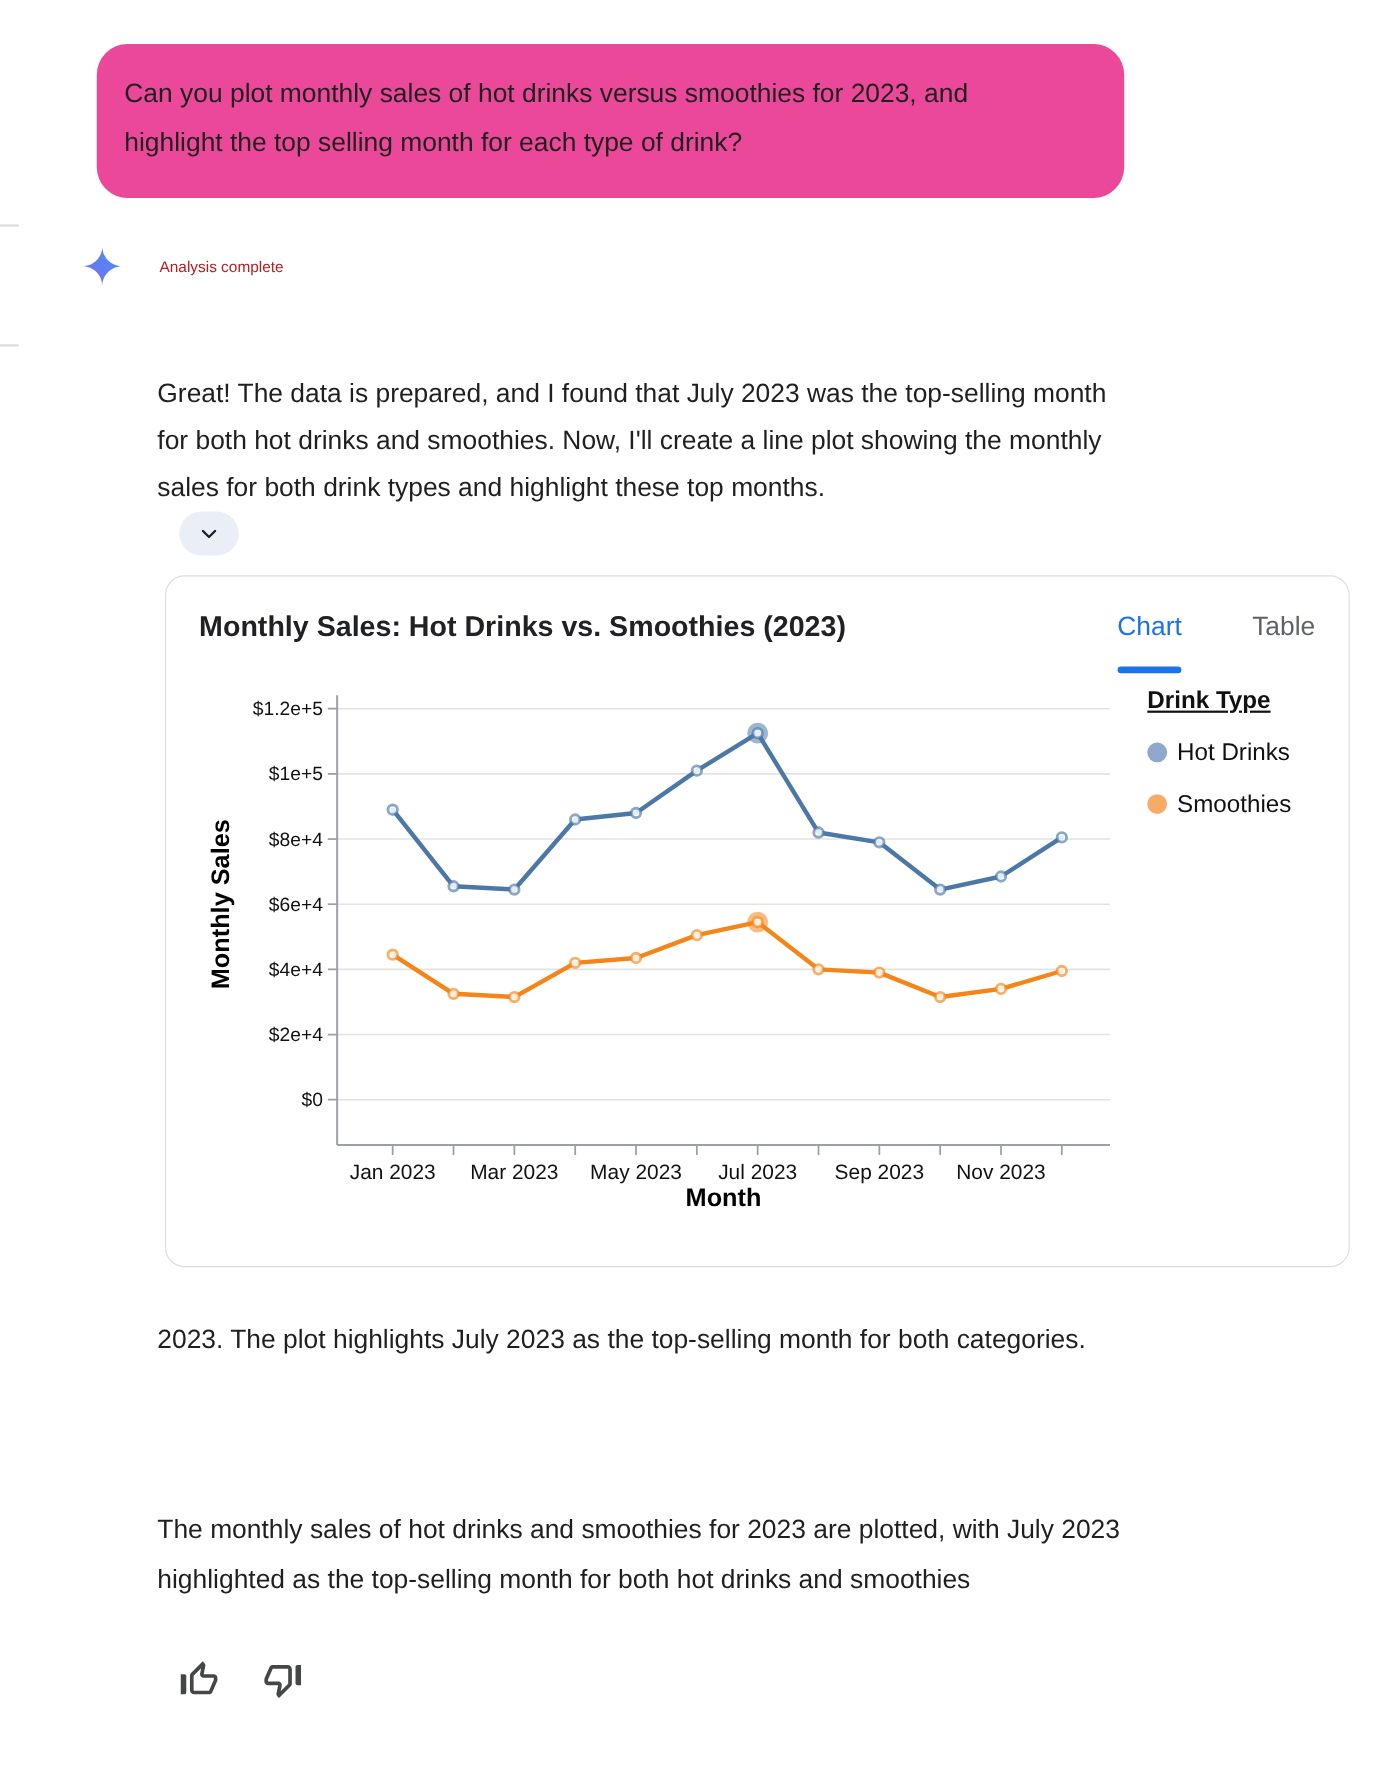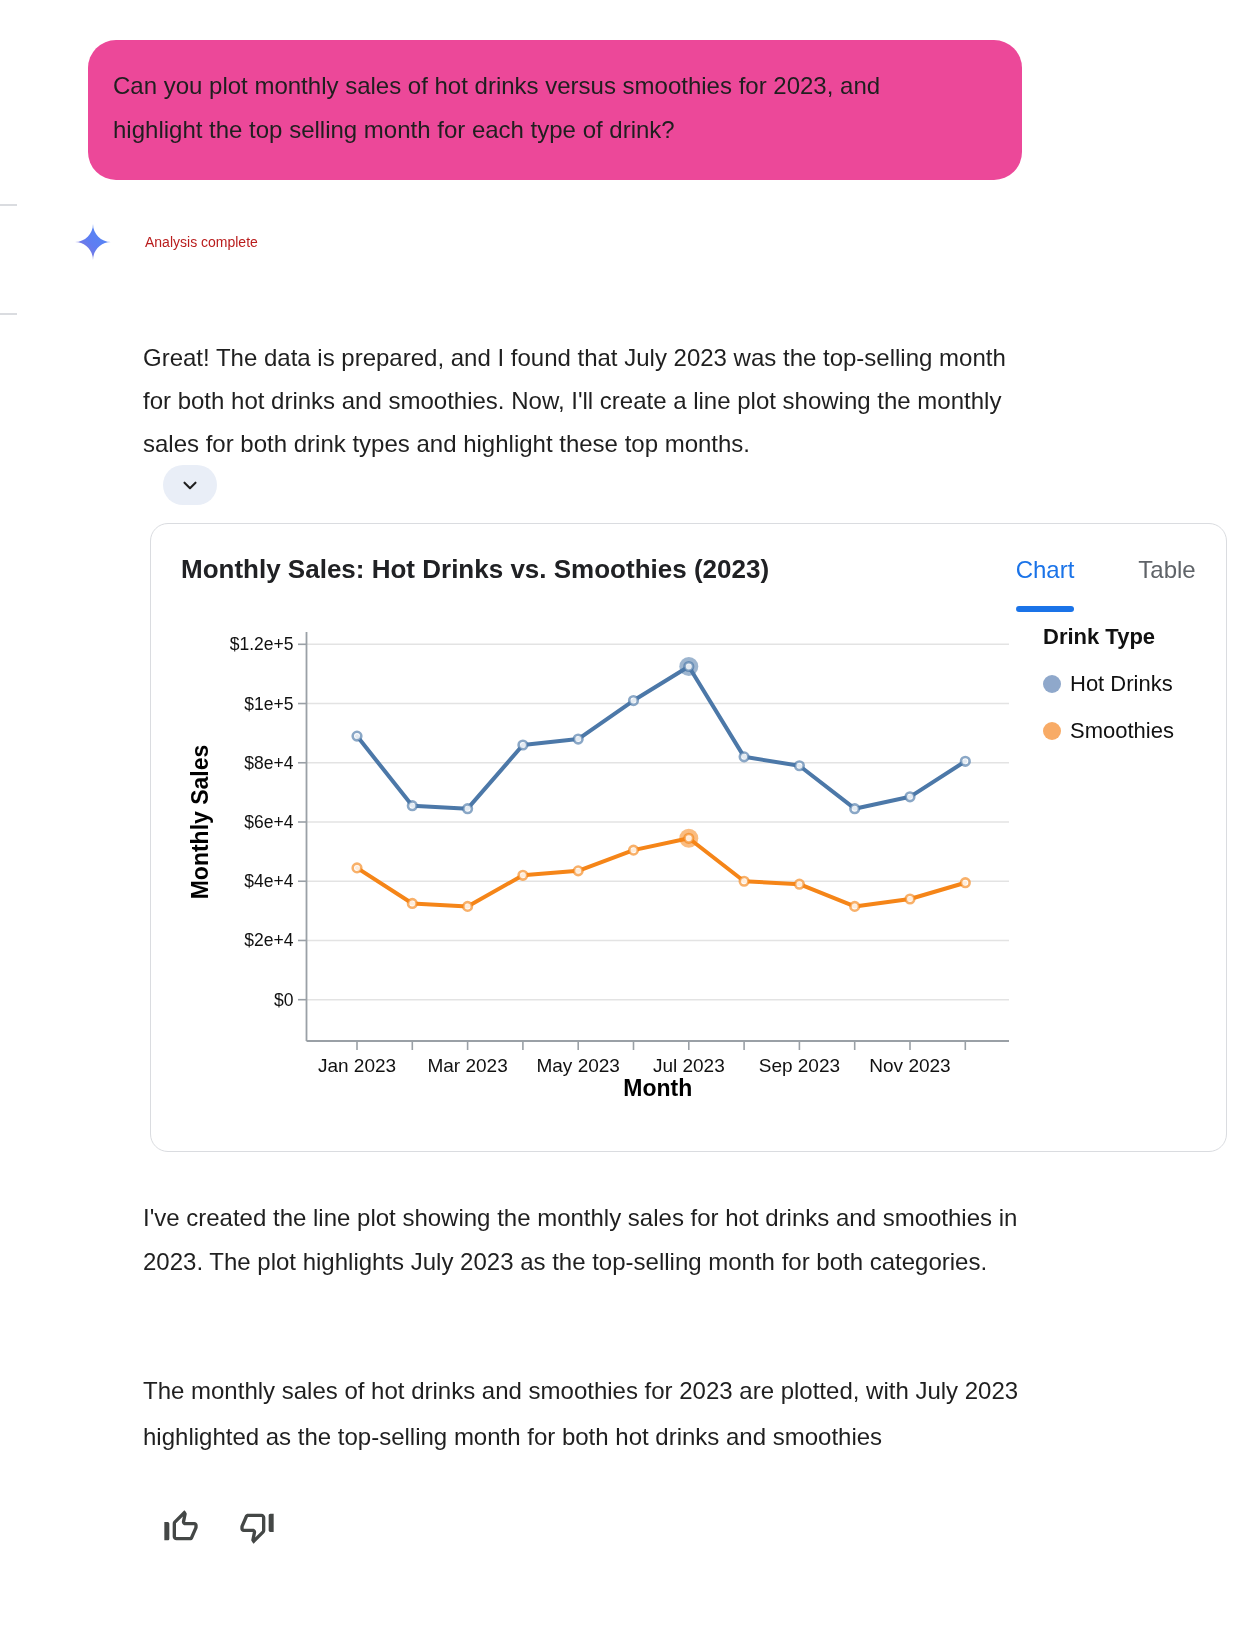--- a/index.html
+++ b/index.html
@@ -24,21 +24,21 @@
 
   .chart-card{position:absolute;left:150px;top:523px;width:1077px;height:629px;background:#ffffff;
       border:1px solid #dadce0;border-radius:18px;box-sizing:border-box;}
   .card-title{position:absolute;left:30px;top:30px;font-size:26px;font-weight:700;color:#202124;}
   .tab{position:absolute;top:32px;font-size:24px;cursor:pointer;}
   .tab.chart{left:858px;width:72px;text-align:center;color:#1a73e8;}
   .tab.table{left:985px;width:62px;text-align:center;color:#5f6368;}
   .tab-underline{position:absolute;left:865px;top:82px;width:58px;height:6px;border-radius:3px;background:#1a73e8;}
 
   .legend{position:absolute;left:892px;top:100px;}
-  .legend-title{font-size:22px;font-weight:bold;color:#111111;margin-bottom:16px;}
+  .legend-title{font-size:22px;font-weight:bold;color:#111111;margin-bottom:16px;text-decoration:underline;}
   .legend-item{display:flex;align-items:center;gap:9px;margin-top:21px;}
   .legend-item .dot{width:18px;height:18px;border-radius:50%;}
   .legend-item .lbl{font-size:22px;color:#111111;}
 
   #chart-svg{position:absolute;left:0;top:0;}
 
   .feedback{position:absolute;left:158px;top:1504px;display:flex;gap:30px;}
   .icon-btn{width:46px;height:46px;border:none;background:transparent;padding:0;cursor:pointer;
       display:flex;align-items:center;justify-content:center;}
 </style>
@@ -169,21 +169,20 @@
         <span class="lbl">Hot Drinks</span>
       </div>
       <div class="legend-item">
         <span class="dot" id="dot-1" style="background: rgb(248, 171, 102);"></span>
         <span class="lbl">Smoothies</span>
       </div>
     </div>
   </div>
 
   <div class="para" style="top:1196px">
-    <div class="line" style="line-height:44px">I've created the line plot showing the monthly sales for hot drinks and smoothies in</div>
     <div class="line" style="line-height:44px">2023. The plot highlights July 2023 as the top-selling month for both categories.</div>
   </div>
 
   <div class="para" style="top:1368px">
     <div class="line" style="line-height:46px">The monthly sales of hot drinks and smoothies for 2023 are plotted, with July 2023</div>
     <div class="line" style="line-height:46px">highlighted as the top-selling month for both hot drinks and smoothies</div>
   </div>
 
   <div class="feedback">
     <button class="icon-btn">

